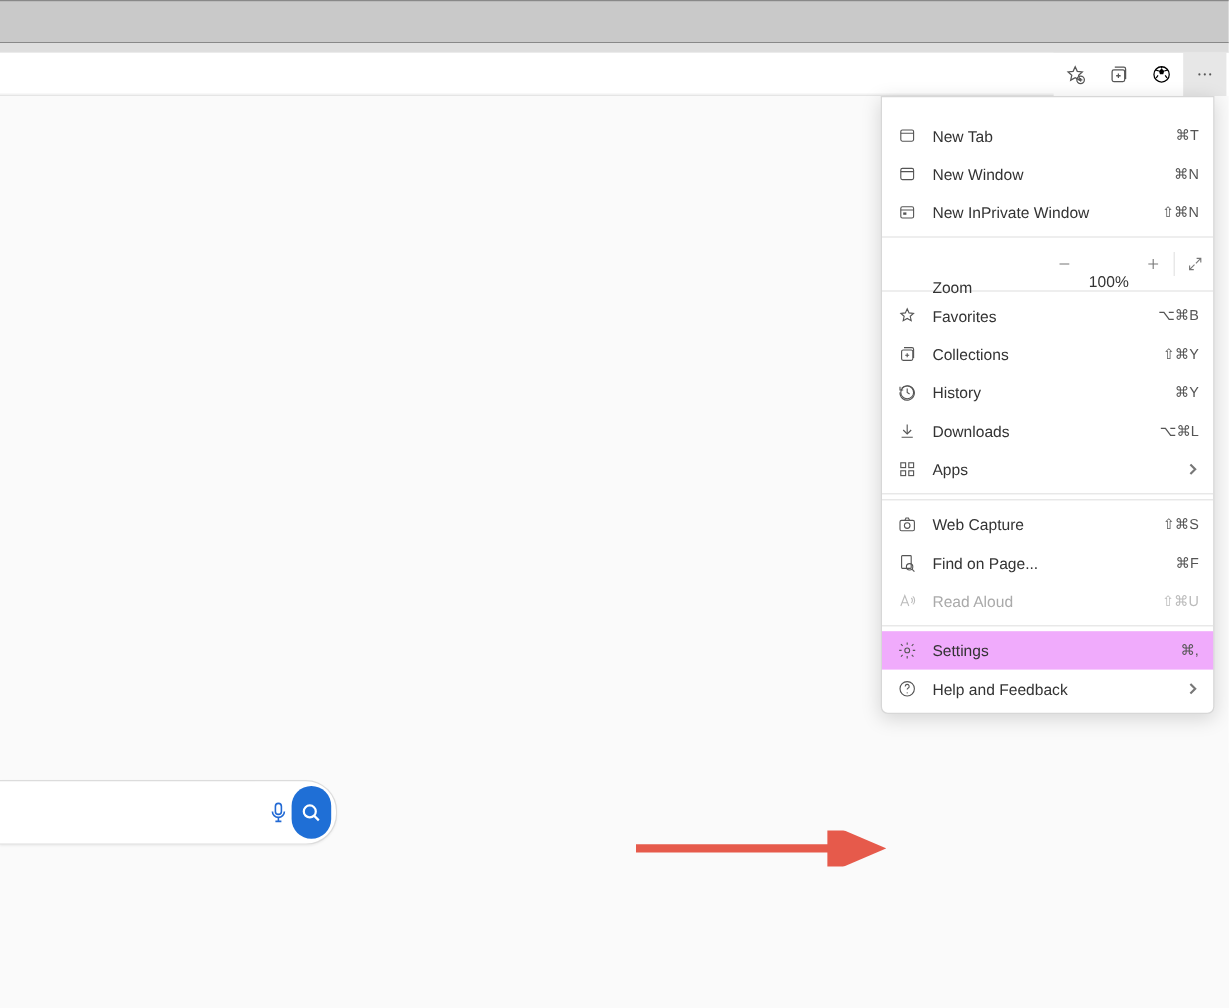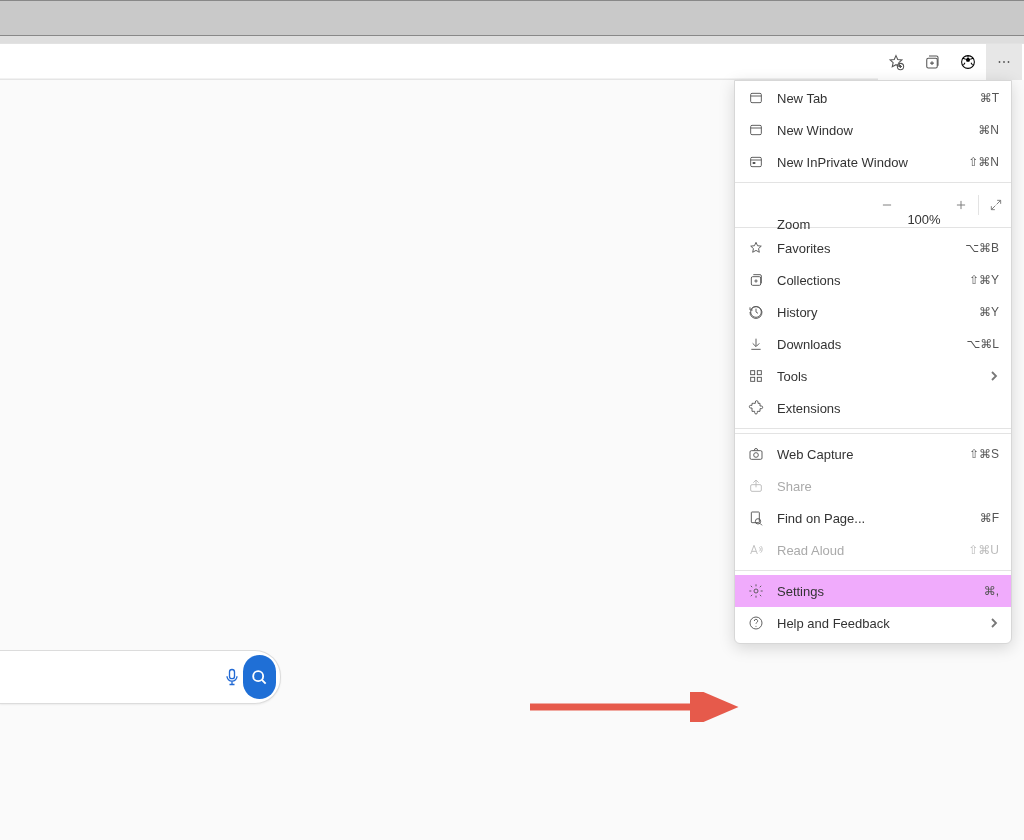--- a/index.html
+++ b/index.html
@@ -63,21 +63,21 @@
   
   .menu {
     position: absolute;
     top: 0;
     right: 12px;
     width: 276px;
     background: #fff;
     border: 1px solid #d7d7d7;
     border-radius: 0 0 6px 6px;
     box-shadow: 0 4px 16px rgba(0,0,0,.15);
-    padding: 1px 0 4px 0;
+    padding: 16px 0 4px 0;
     z-index: 20;
   }
   .mi {
     display: flex;
     align-items: center;
     height: 32px;
     padding: 0 12px 0 12px;
     font-size: 13px;
     color: #333;
     cursor: pointer;
@@ -369,66 +369,48 @@
 
     <div class="mi">
       <span class="ico">
         <svg viewBox="0 0 24 24">
             <rect x="4" y="4" width="6" height="6"></rect>
             <rect x="14" y="4" width="6" height="6"></rect>
             <rect x="4" y="14" width="6" height="6"></rect>
             <rect x="14" y="14" width="6" height="6"></rect>
           </svg>
       </span>
-      <span class="lbl">Tools</span>
+      <span class="lbl">Apps</span>
       <span class="chv">
         <svg viewBox="0 0 10 10">
             <path d="M3 1l4 4-4 4"></path>
           </svg>
       </span>
     </div>
 
-    <div class="mi">
-      <span class="ico">
-        <svg viewBox="0 0 24 24">
-            <path d="M8 5h3V3a2 2 0 1 1 4 0v2h3v4h2a2 2 0 1 1 0 4h-2v4h-4v2a2 2 0 1 1-4 0v-2H6v-5H4a2 2 0 1 1 0-4h2V5h2z"></path>
-          </svg>
-      </span>
-      <span class="lbl">Extensions</span>
-    </div>
 
 
     <div class="sep"></div>
 
 
     <div class="sep"></div>
 
 
     <div class="mi">
       <span class="ico">
         <svg viewBox="0 0 24 24">
             <rect x="3" y="7" width="18" height="13" rx="2"></rect>
             <circle cx="12" cy="13.5" r="3.5"></circle>
             <path d="M9 7l1.5-3h3L15 7"></path>
           </svg>
       </span>
       <span class="lbl">Web Capture</span>
       <span class="sc">⇧⌘S</span>
     </div>
 
-    <div class="mi disabled">
-      <span class="ico">
-        <svg viewBox="0 0 24 24">
-            <rect x="4" y="10" width="16" height="10" rx="2"></rect>
-            <path d="M12 14V3"></path>
-            <path d="M8 7l4-4 4 4"></path>
-          </svg>
-      </span>
-      <span class="lbl">Share</span>
-    </div>
 
     <div class="mi">
       <span class="ico">
         <svg viewBox="0 0 24 24">
             <rect x="5" y="3" width="12" height="16" rx="1"></rect>
             <circle cx="15" cy="17" r="4"></circle>
             <path d="M18 20l3 3"></path>
           </svg>
       </span>
       <span class="lbl">Find on Page...</span>

